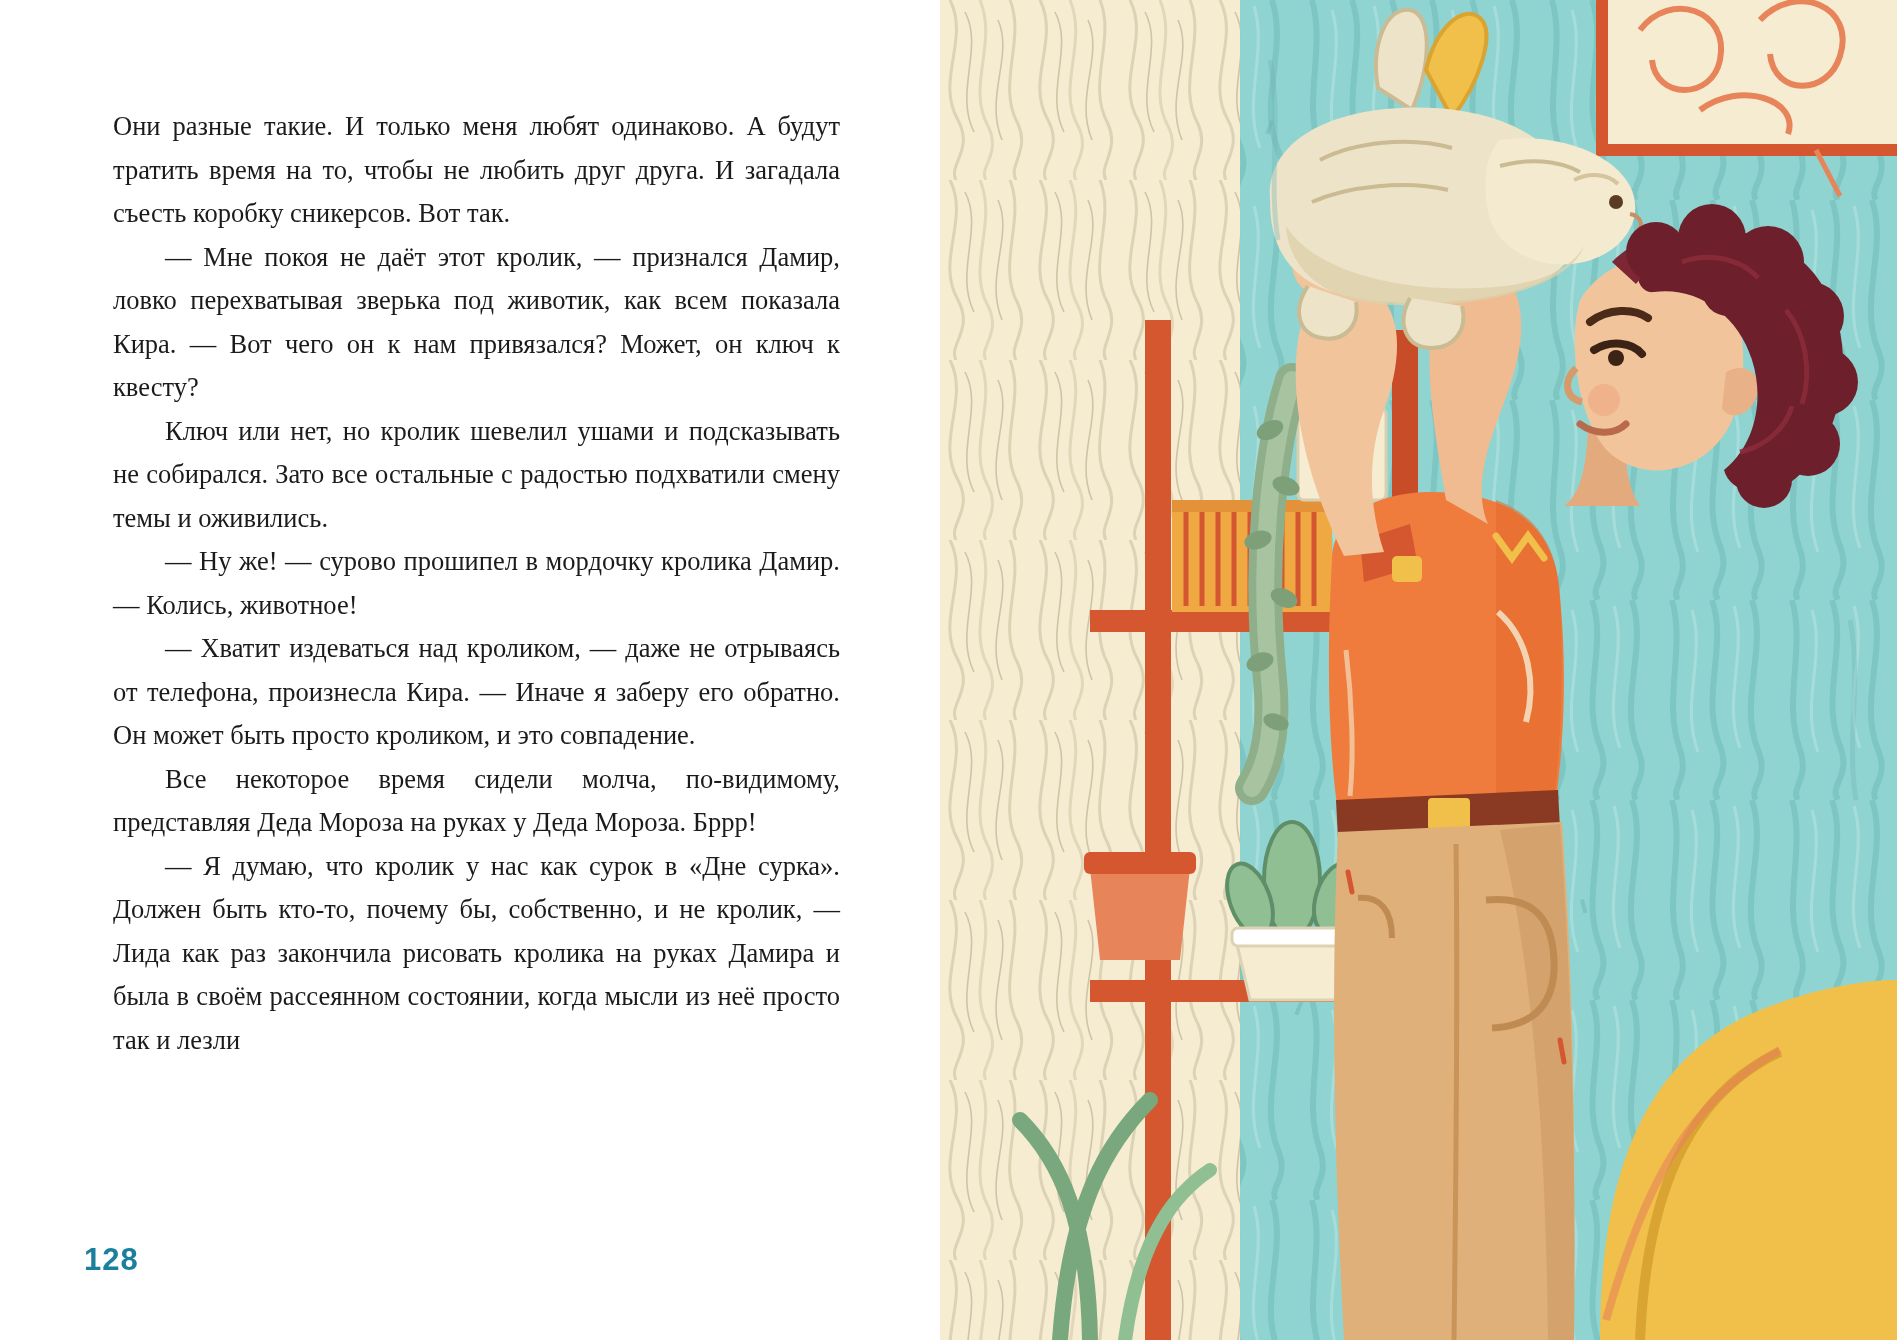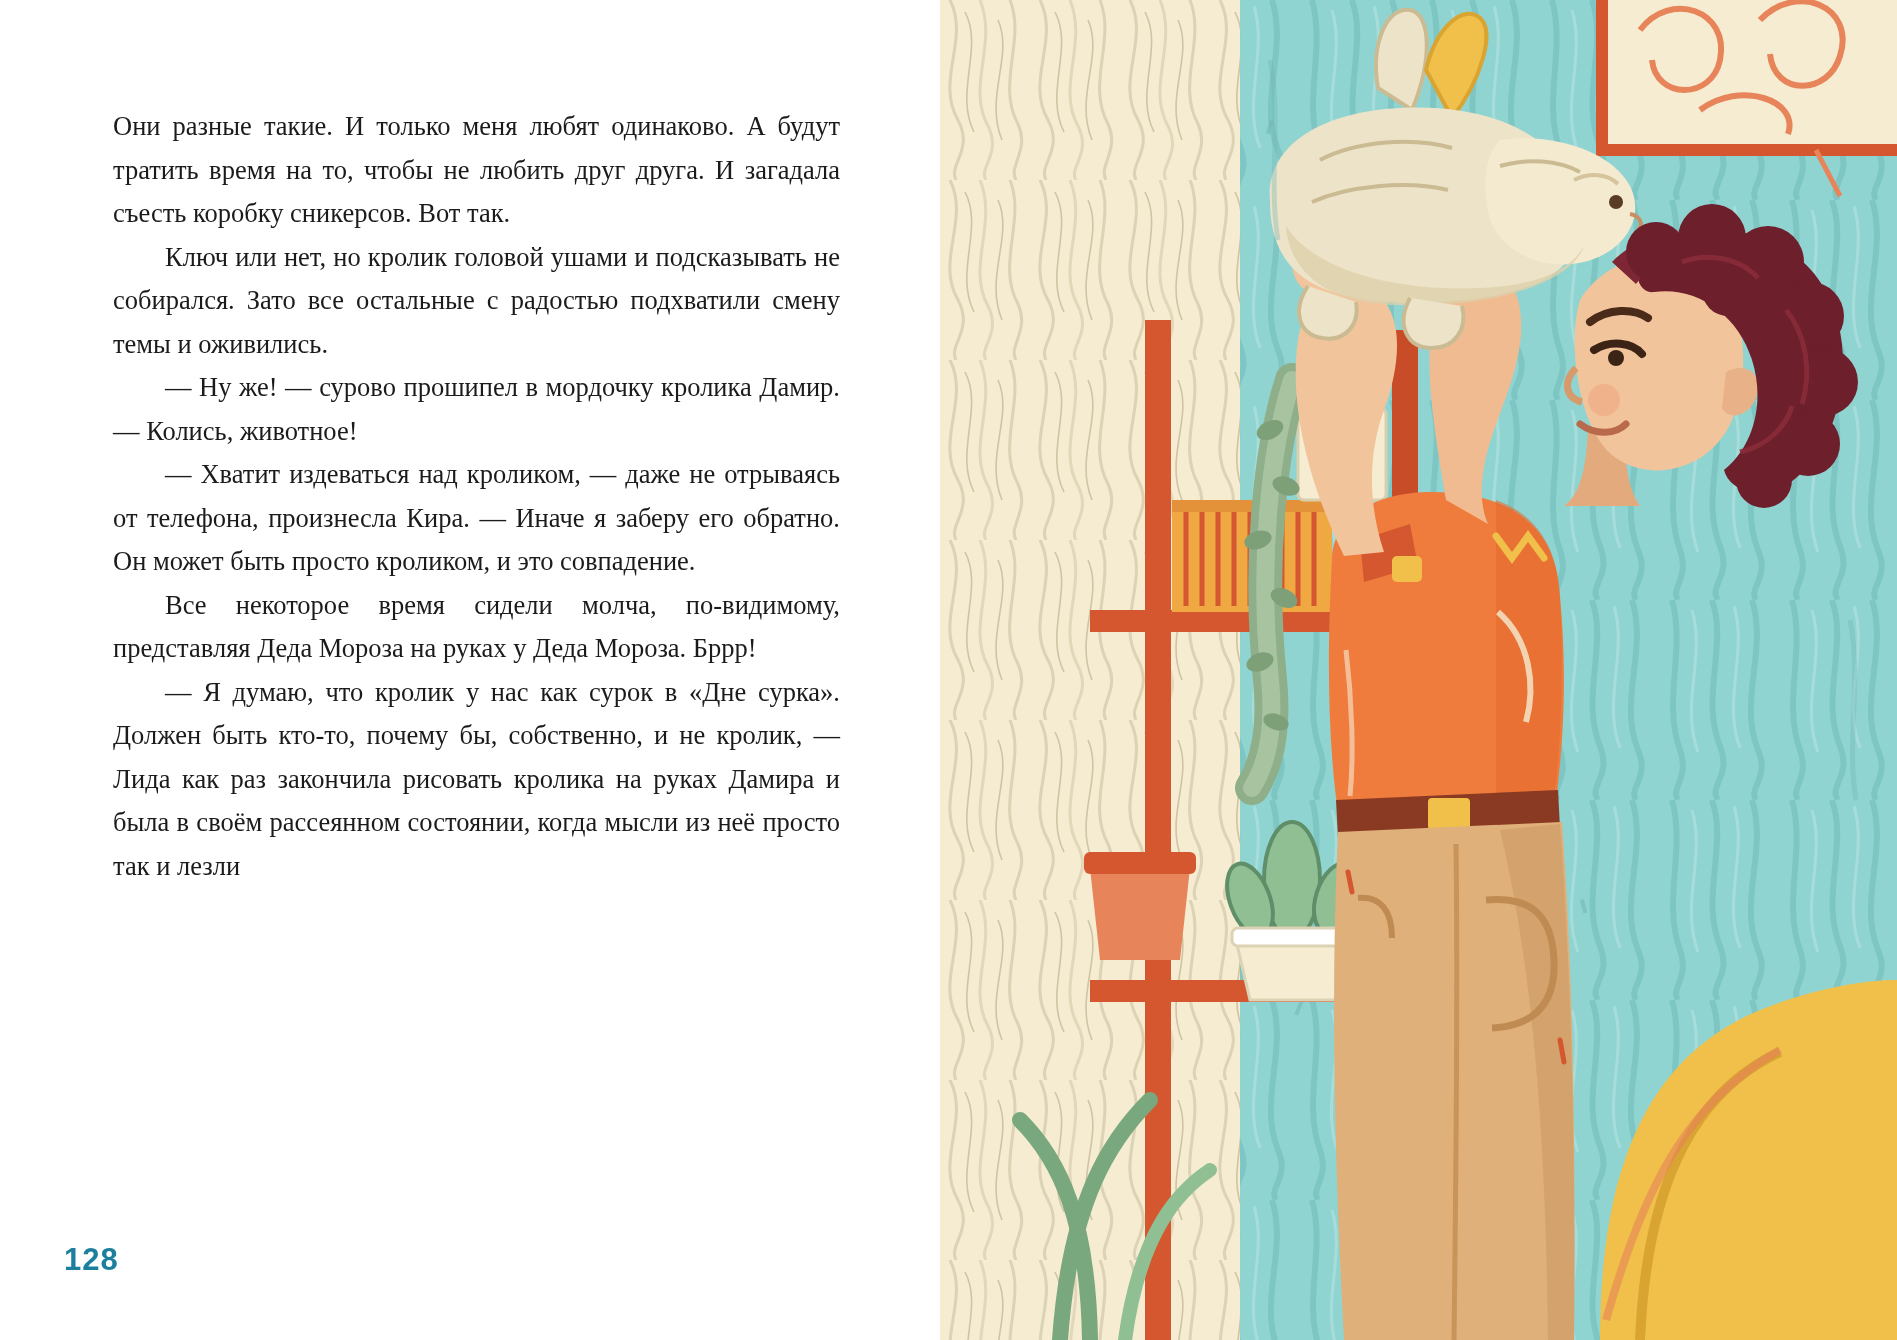--- a/index.html
+++ b/index.html
@@ -38,21 +38,21 @@
     color: #1b1b1b;
     text-align: justify;
     text-indent: 52px;
     margin: 0;
     hyphens: manual;
   }
   .para.noindent { text-indent: 0; }
 
   .folio {
     position: absolute;
-    left: 64px;
+    left: 84px;
     top: 1242px;
     font-family: "Liberation Sans", sans-serif;
     font-size: 31px;
     font-weight: bold;
     letter-spacing: 1px;
     color: #1c7f9e;
   }
 
   
   .art-page {
@@ -67,21 +67,22 @@
   .art-svg { display: block; width: 957px; height: 1340px; }
 </style>
 </head>
 <body>
 
 <div id="page">
 
   <div class="text-page">
     <div class="text-column">
       <p class="para noindent">Они разные такие. И только меня любят одинаково. А будут тратить время на то, чтобы не любить друг друга. И загадала съесть коробку сникерсов. Вот так.</p>
-      <p class="para">Ключ или нет, но кролик головой ушами и подсказывать не собирался. Зато все остальные с радостью подхватили смену темы и оживились.</p>
+      <p class="para">— Мне покоя не даёт этот кролик, — признался Дамир, ловко перехватывая зверька под животик, как всем показала Кира. — Вот чего он к нам привязался? Может, он ключ к квесту?</p>
+      <p class="para">Ключ или нет, но кролик шевелил ушами и подсказывать не собирался. Зато все остальные с радостью подхватили смену темы и оживились.</p>
       <p class="para">— Ну же! — сурово прошипел в мордочку кролика Дамир. — Колись, животное!</p>
       <p class="para">— Хватит издеваться над кроликом, — даже не отрываясь от телефона, произнесла Кира. — Иначе я заберу его обратно. Он может быть просто кроликом, и это совпадение.</p>
       <p class="para">Все некоторое время сидели молча, по-видимому, представляя Деда Мороза на руках у Деда Мороза. Бррр!</p>
       <p class="para">— Я думаю, что кролик у нас как сурок в «Дне сурка». Должен быть кто-то, почему бы, собственно, и не кролик, — Лида как раз закончила рисовать кролика на руках Дамира и была в своём рассеянном состоянии, когда мысли из неё просто так и лезли</p>
 
     </div>
     <div class="folio">128</div>
   </div>
 
   <div class="art-page">

